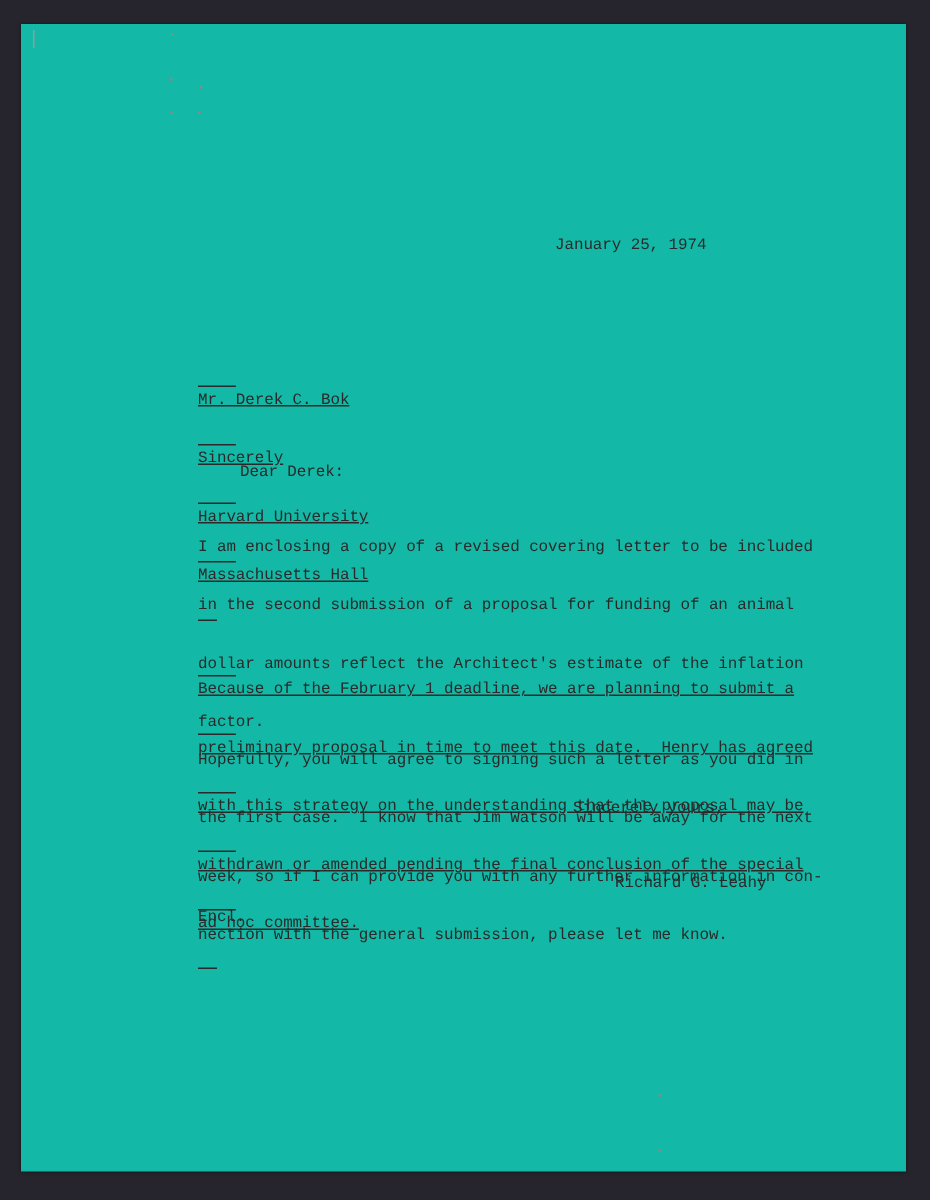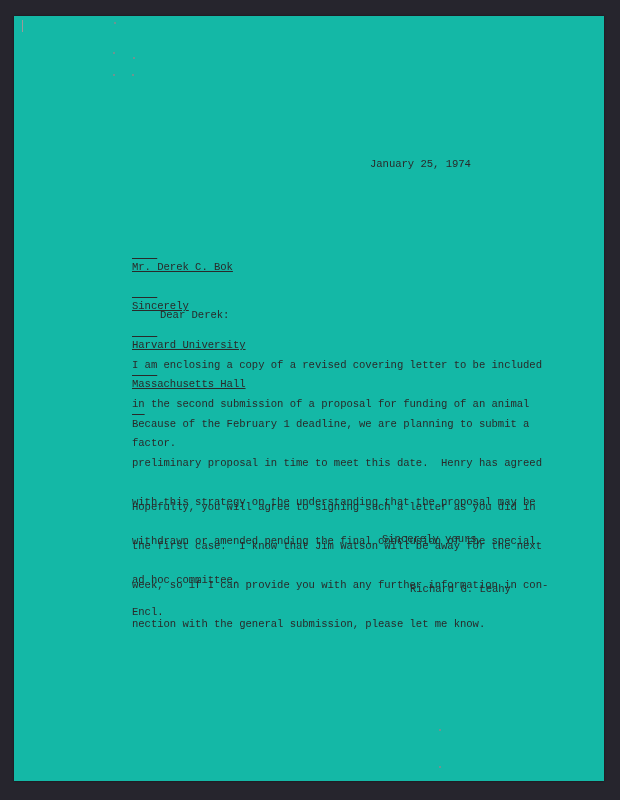--- a/index.html
+++ b/index.html
@@ -21,21 +21,21 @@
       font-size: 10.6px;
       line-height: 13px;
       color: #2a2a2a;
       white-space: pre;
       letter-spacing: -0.05px;
     }
     .date { left: 356px; top: 142px; }
     .addr { left: 118px; top: 219px; text-decoration: underline; }
     .salutation { left: 118px; top: 293px; margin-left: 28px; }
     .p1 { left: 118px; top: 317px; }
-    .p2 { left: 118px; top: 376px; }
+    .p2 { left: 118px; top: 412px; text-decoration: underline; }
     .p3 { left: 118px; top: 459px; }
     .closing { left: 368px; top: 517px; }
     .signer { left: 355px; top: 567px; margin-left: 41px; }
     .encl { left: 118px; top: 590px; }
     .cc { left: 118px; top: 616px; }
     .line { display: block; }
     .speck {
       position: absolute; width: 2px; height: 2px; background: #8a8a8a; border-radius: 1px;
     }
     .staple {
@@ -62,20 +62,21 @@
     <span class="line">Sincerely</span>
     <span class="line">Harvard University</span>
     <span class="line">Massachusetts Hall</span>
   </div>
 
   <div class="txt salutation">Dear Derek:</div>
 
   <div class="txt p1">
     <span class="line">I am enclosing a copy of a revised covering letter to be included</span>
     <span class="line">in the second submission of a proposal for funding of an animal</span>
+    <span class="line">dollar amounts reflect the Architect's estimate of the inflation</span>
     <span class="line">factor.</span>
   </div>
 
   <div class="txt p2">
     <span class="line">Because of the February 1 deadline, we are planning to submit a</span>
     <span class="line">preliminary proposal in time to meet this date.  Henry has agreed</span>
     <span class="line">with this strategy on the understanding that the proposal may be</span>
     <span class="line">withdrawn or amended pending the final conclusion of the special</span>
     <span class="line">ad hoc committee.</span>
   </div>

